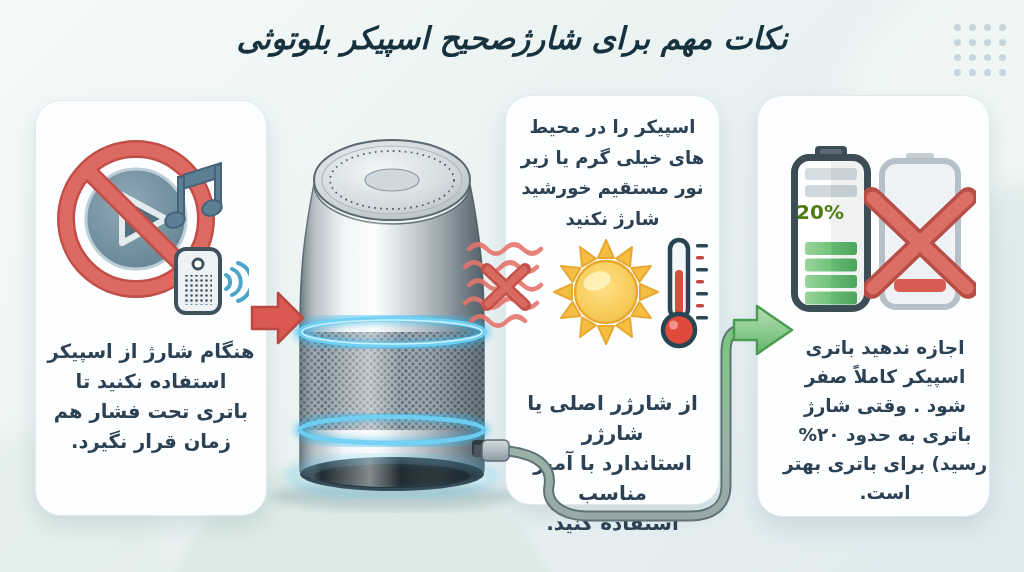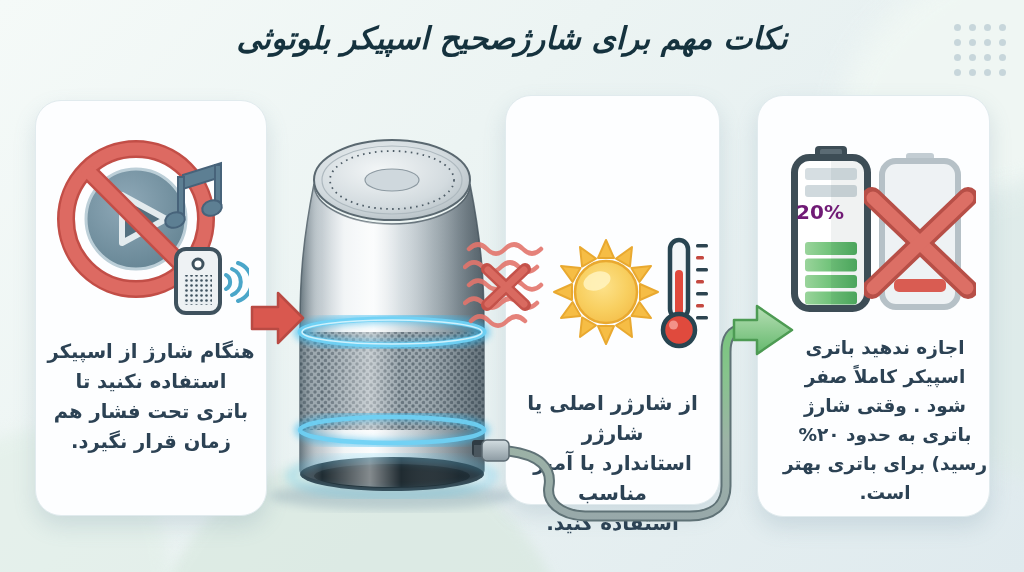--- a/index.html
+++ b/index.html
@@ -34,21 +34,21 @@
 
   .abs{position:absolute;}
   #speaker-svg{left:264px;top:124px;z-index:1;}
   #overlay-svg{left:0;top:0;z-index:4;pointer-events:none;}
   #waves-svg{left:463px;top:239px;z-index:5;}
   #sun-svg{left:46px;top:142px;}
   #thermo-svg{left:154px;top:138px;}
   #bat1-svg{left:33px;top:50px;}
   #bat2-svg{left:106px;top:55px;}
   #bat1-label{position:absolute;left:33px;top:104px;width:58px;text-align:center;
-              font-size:20px;font-weight:bold;color:#701a75;}
+              font-size:20px;font-weight:bold;color:#4d7c0f;}
 </style>
 </head>
 <body>
 
 <div id="stage">
 
   <div class="blob blob1"></div>
   <div class="blob blob2"></div>
   <div class="blob blob3"></div>
   <div class="blob blob4"></div>
@@ -186,20 +186,24 @@
         </g>
       </g>
     </svg>
     <div id="left-text" class="txt">هنگام شارژ از اسپیکر
 استفاده نکنید تا
 باتری تحت فشار هم
 زمان قرار نگیرد.</div>
   </div>
 
   <div id="card-mid" class="card">
+    <div id="mid-top-text" class="txt">اسپیکر را در محیط
+های خیلی گرم یا زیر
+نور مستقیم خورشید
+شارژ نکنید</div>
 
     <svg id="sun-svg" class="abs" width="108" height="108" viewBox="0 0 108 108">
       <defs>
         <radialGradient id="sung" cx=".45" cy=".4" r=".8">
           <stop offset="0" stop-color="#fde28a"></stop>
             <stop offset=".5" stop-color="#f8cf60"></stop>
           <stop offset="1" stop-color="#f2b53e"></stop>
         </radialGradient>
       </defs>
       <g fill="#f6bd45" stroke="#e9a930" stroke-width="2" stroke-linejoin="round">

